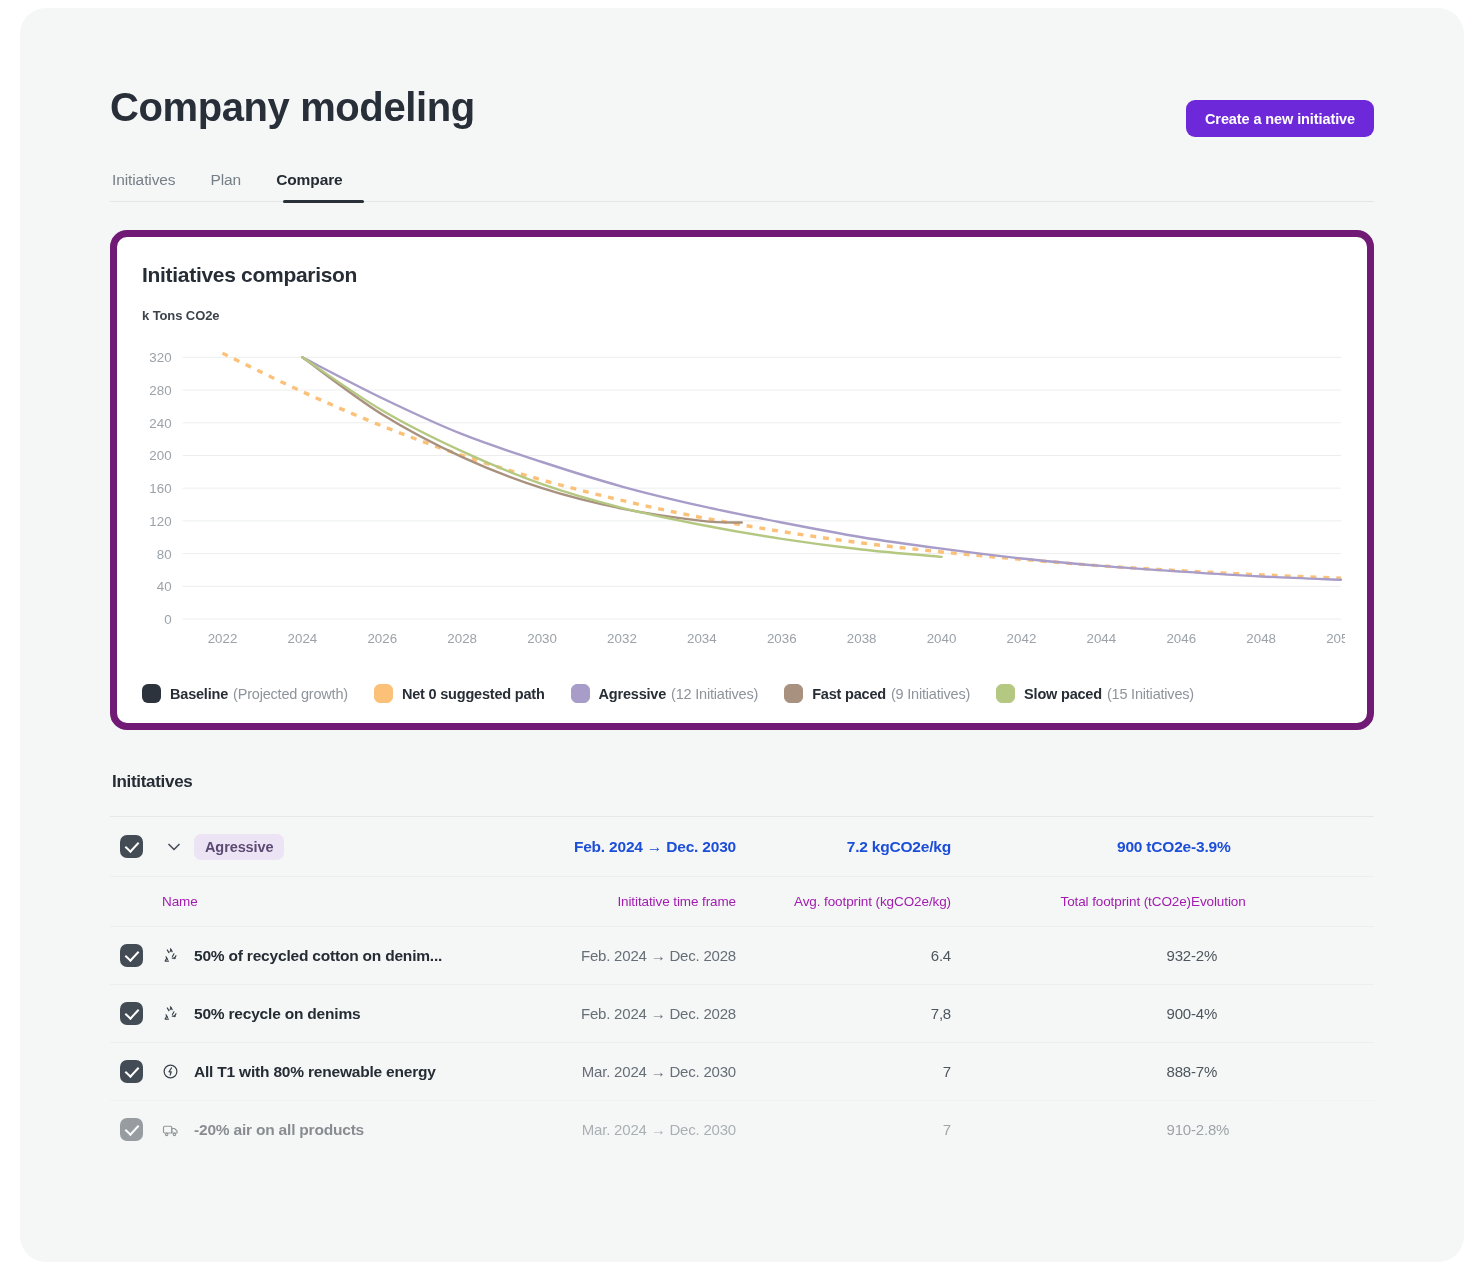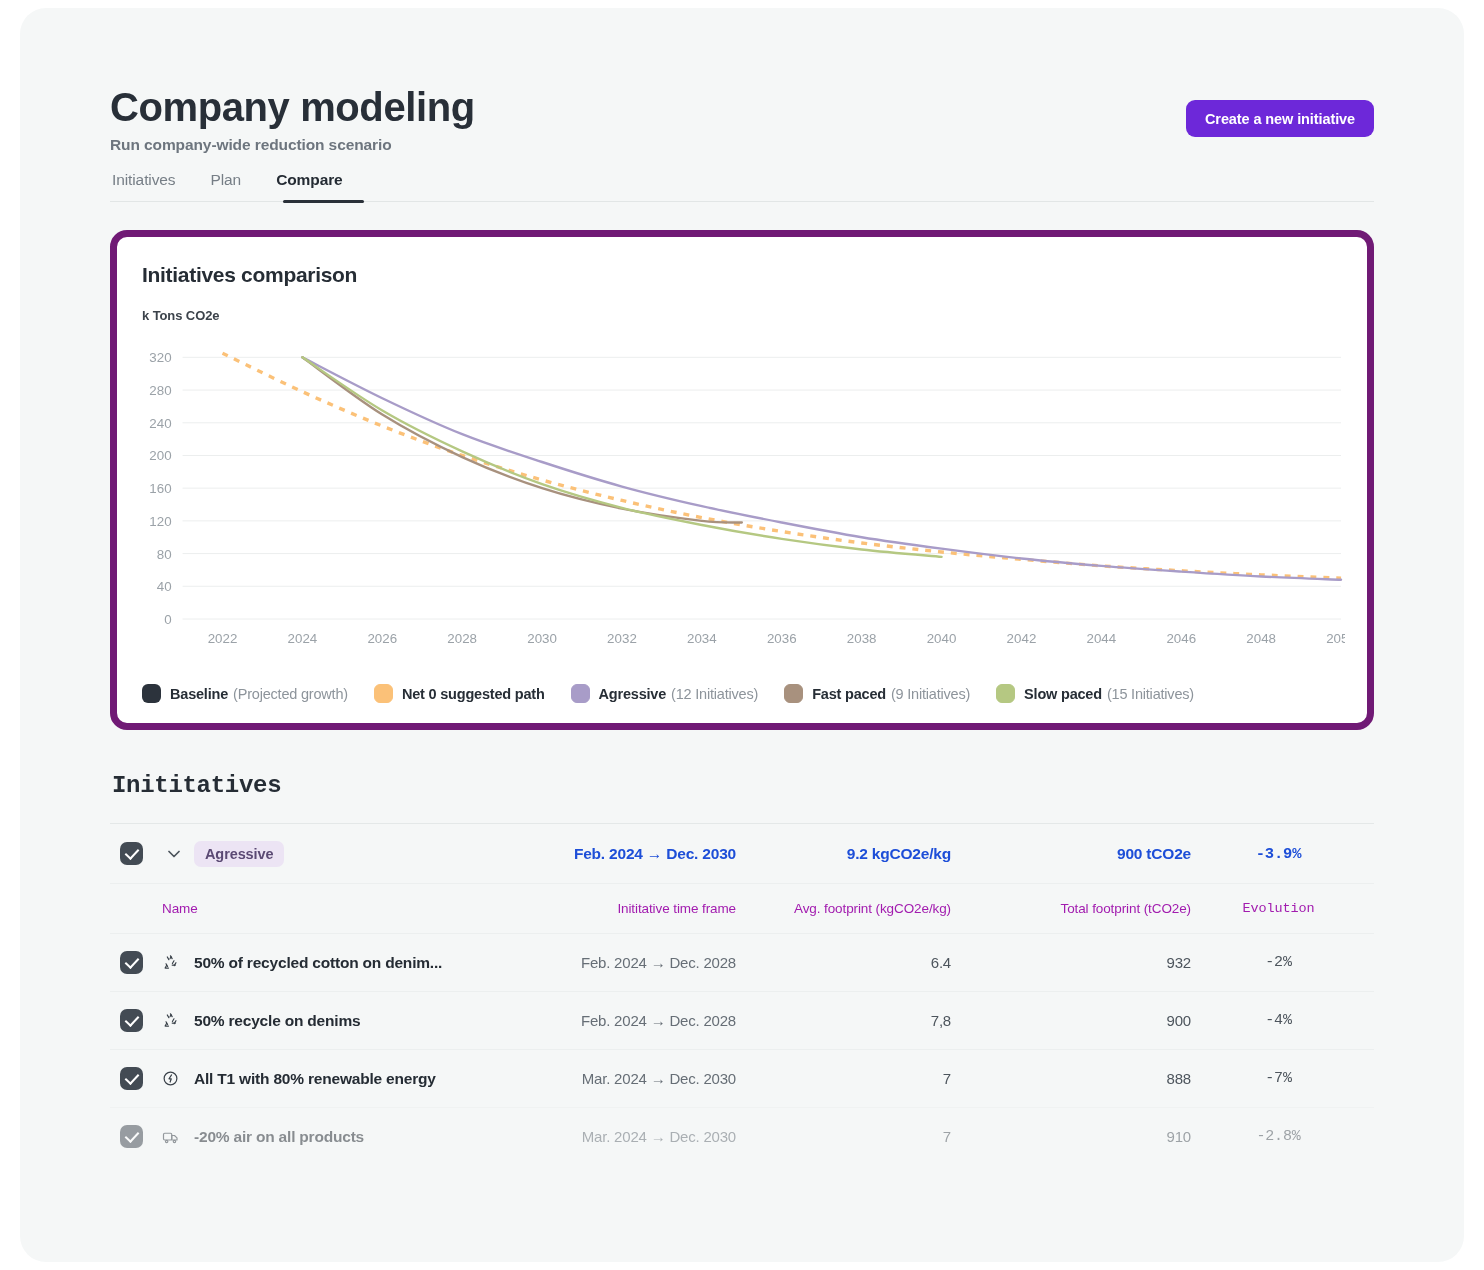--- a/index.html
+++ b/index.html
@@ -93,39 +93,39 @@
     margin-top: 23px; padding-left: 3px; flex-wrap: nowrap;
   }
   .legend-item { display: flex; align-items: center; margin-right: 26px; white-space: nowrap; }
   .swatch { width: 19px; height: 19px; border-radius: 6px; margin-right: 9px; flex: none; }
   .legend-name { font-size: 14.5px; font-weight: 700; color: #272e36; letter-spacing: -0.2px; }
   .legend-sub { font-size: 14.5px; font-weight: 500; color: #8d949b; margin-left: 5px; letter-spacing: -0.2px; }
 
   
   .section-title {
     margin-top: 42px; padding-left: 2px;
-    font-size: 24px; font-weight: 700; color: #262d35; letter-spacing: -0.3px; font-family: Liberation Mono, monospace;
+    font-size: 17px; font-weight: 700; color: #262d35; letter-spacing: -0.3px;
   }
   .table { margin-top: 24px; }
 
   .row {
     display: flex; align-items: center;
     height: 58px;
     border-top: 1px solid #ecefef;
     padding: 0 8px 0 10px;
   }
   .group-row { height: 60px; border-top: 1px solid #e4e8e8; }
   .head-row { height: 50px; border-top: 1px solid #ecefef; }
 
   .c-check { width: 42px; flex: none; display: flex; align-items: center; }
   .c-name  { flex: 1 1 auto; display: flex; align-items: center; min-width: 0; }
   .c-time  { width: 230px; flex: none; text-align: right; }
   .c-avg   { width: 215px; flex: none; text-align: right; }
   .c-total { width: 240px; flex: none; text-align: right; }
-  .c-evo   { width: 175px; flex: none; text-align: center; font-family: Liberation Mono, monospace; }
+  .c-evo   { width: 175px; flex: none; text-align: left; }
 
   .checkbox {
     width: 23px; height: 23px; border-radius: 7px;
     background: #434b54; position: relative; cursor: pointer; flex: none;
   }
   .checkbox::after {
     content: ""; position: absolute;
     left: 7.5px; top: 4px; width: 6px; height: 11px;
     border: solid #fff; border-width: 0 2.6px 2.6px 0;
     transform: rotate(43deg);
@@ -161,21 +161,20 @@
   .fade-3 { opacity: 0.22; }
 </style>
 </head>
 <body>
 
 <div class="page-shell">
   <div class="inner">
 
     <div class="header-row">
       <div class="page-title">Company modeling</div>
-      <div class="page-subtitle">Run company-wide reduction scenario</div>
       <button class="create-btn">Create a new initiative</button>
     </div>
 
     <div class="tabs">
       <button class="tab">Initiatives</button>
       <button class="tab">Plan</button>
       <button class="tab active">Compare</button>
       <div class="tab-underline"></div>
     </div>
 
@@ -271,21 +270,21 @@
         </div>
         <div class="c-name">
           <div class="chevron">
             <svg width="12" height="8" viewBox="0 0 12 8" fill="none">
                 <path d="M1 1.5L6 6.5L11 1.5" stroke="currentColor" stroke-width="1.7" stroke-linecap="round" stroke-linejoin="round"></path>
               </svg>
           </div>
           <span class="pill">Agressive</span>
         </div>
         <div class="c-time grp-val">Feb. 2024 → Dec. 2030</div>
-        <div class="c-avg grp-val">9.2 kgCO2e/kg</div>
+        <div class="c-avg grp-val">7.2 kgCO2e/kg</div>
         <div class="c-total grp-val">900 tCO2e</div>
         <div class="c-evo grp-val">-3.9%</div>
       </div>
 
       <div class="row head-row">
         <div class="c-check"></div>
         <div class="c-name">
           <span class="hcell">Name</span>
         </div>
         <div class="c-time hcell">Inititative  time frame</div>

